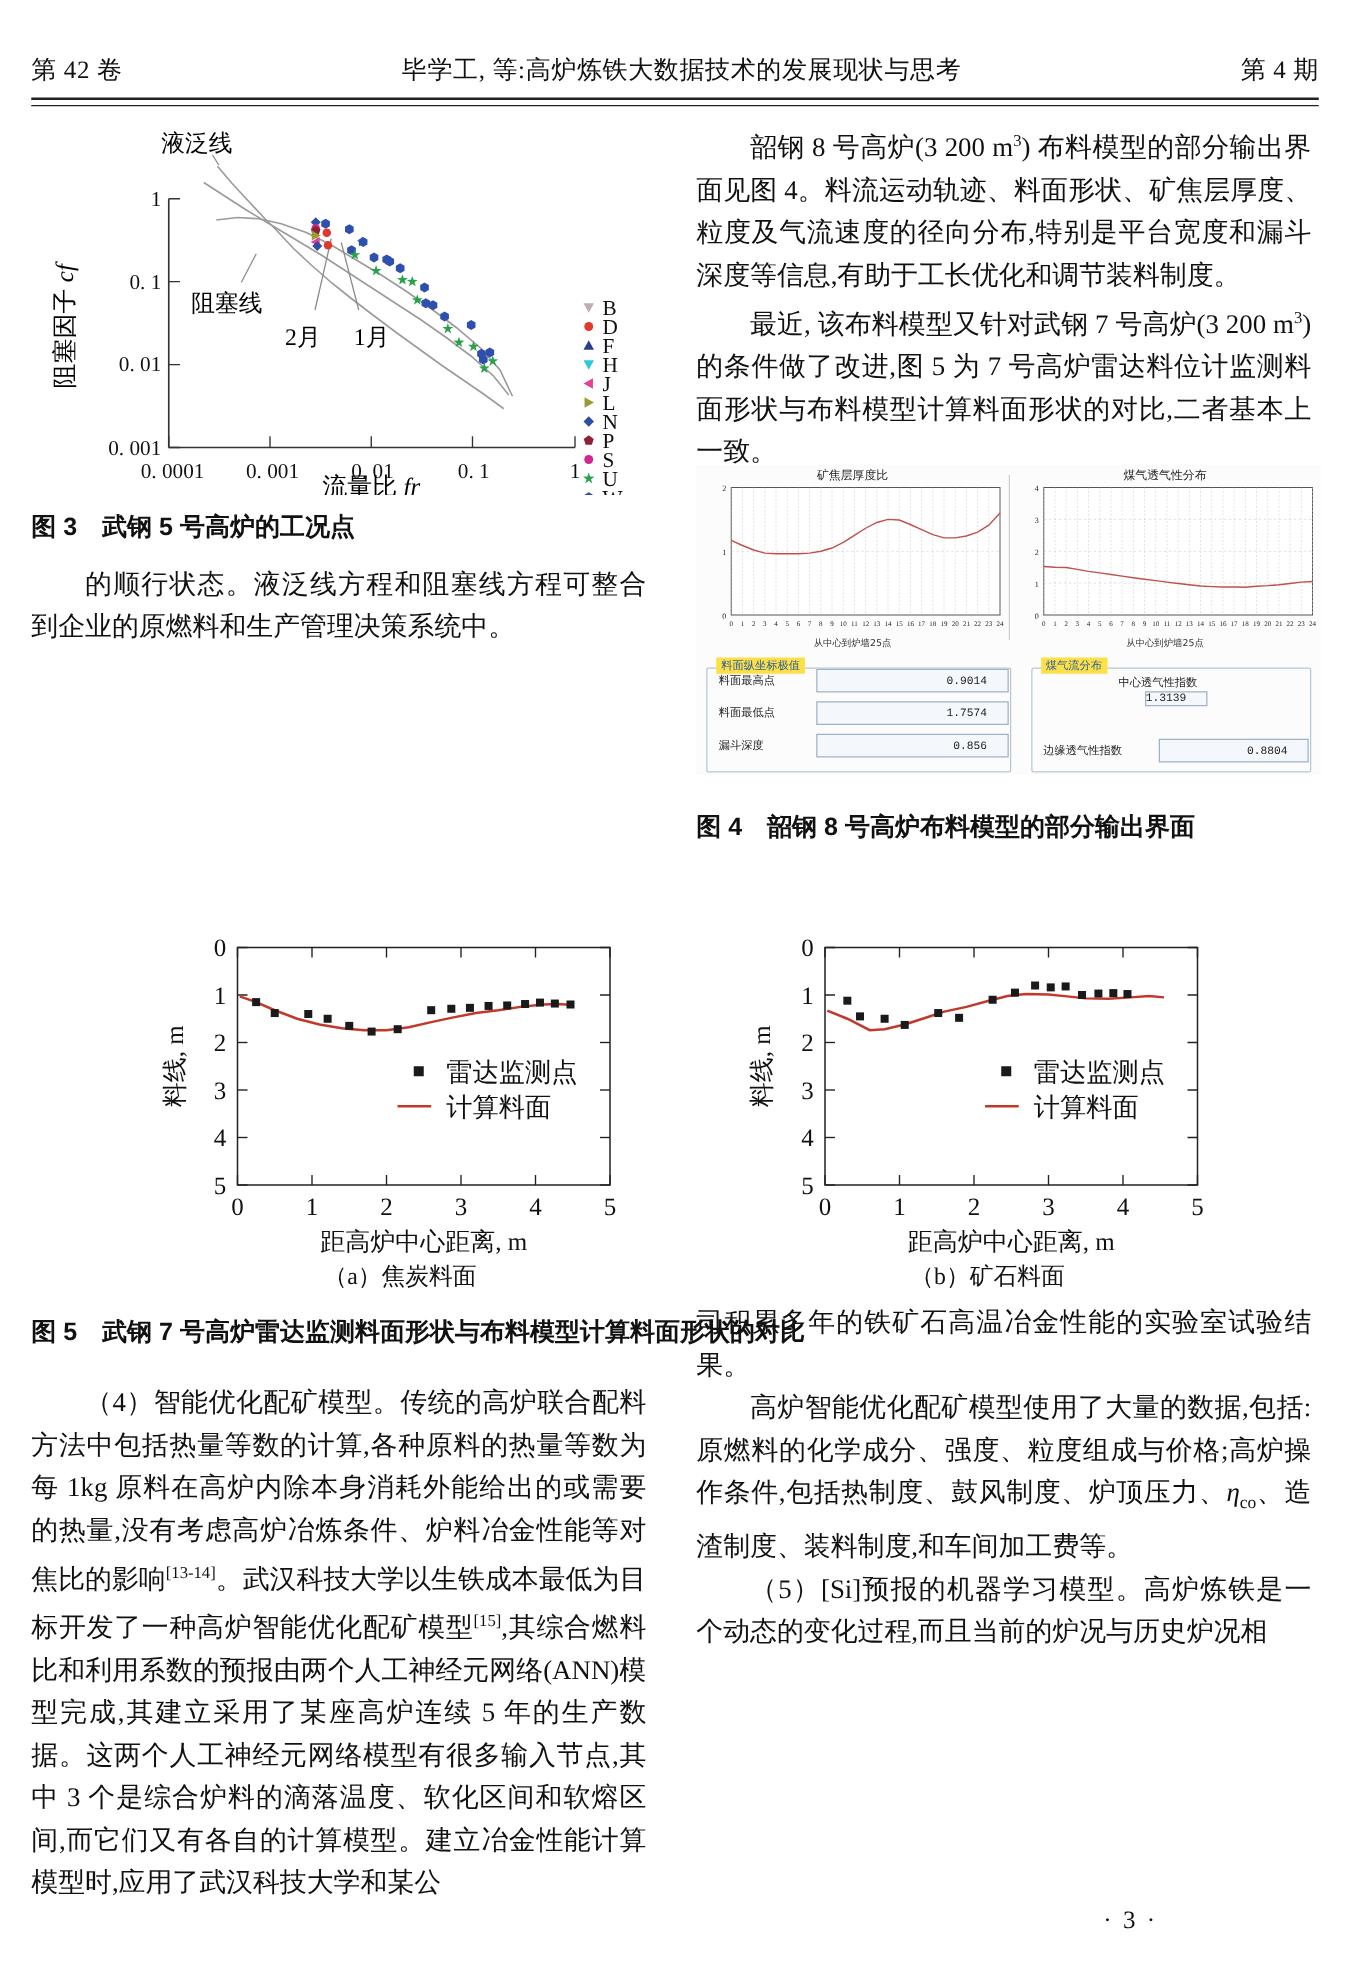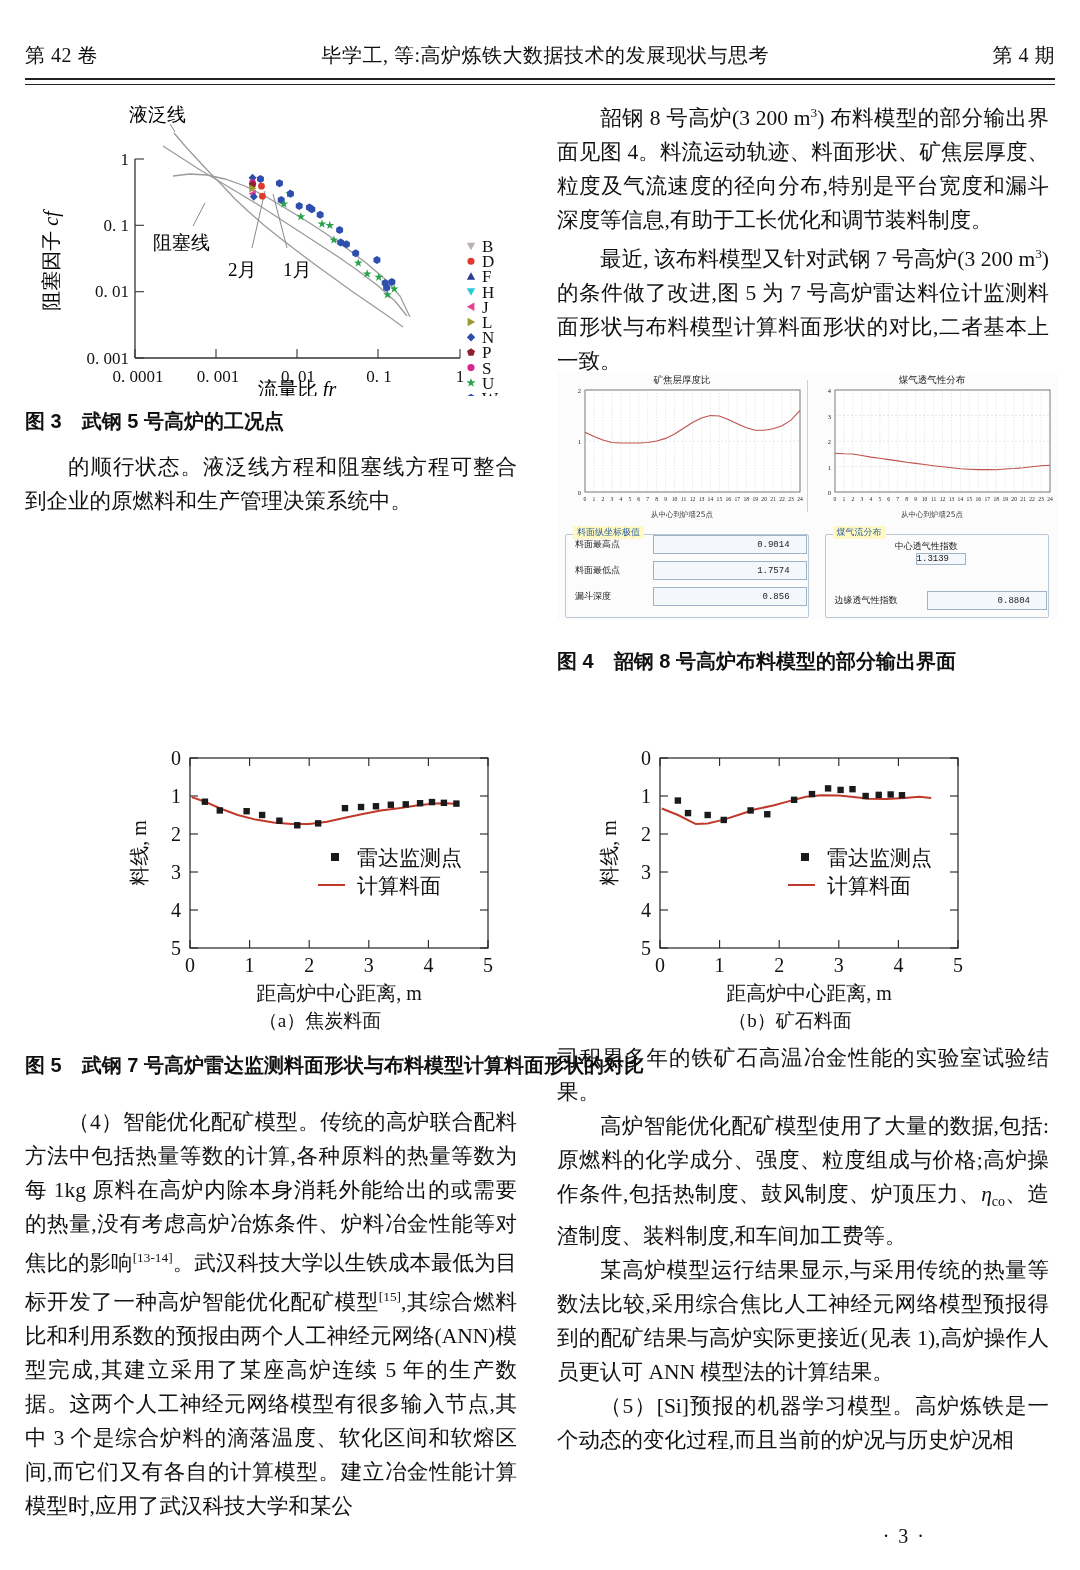--- a/index.html
+++ b/index.html
@@ -62,21 +62,21 @@
   .divider-v{position:absolute;left:250px;top:8px;width:1px;height:132px;background:#cfcfcf;}
   .panels{position:absolute;left:0;top:150px;width:500px;height:98px;display:flex;}
   .panel{position:relative;margin:2px 4px;padding:4px 6px 2px 6px;}
   .panelA{width:250px;}
   .panelB{width:230px;}
   .gbox{
     position:absolute;left:4px;top:10px;right:4px;bottom:0;
     border:1px solid #b9c6d4;border-top-color:#b9c6d4;border-radius:2px;
   }
   .gtitle{
-    position:absolute;left:12px;top:2px;background:#fef9c3;padding:0 4px;
+    position:absolute;left:12px;top:2px;background:#fde047;padding:0 4px;
     font-size:9px;color:#2e5f9e;z-index:2;text-align:right;
   }
   .frow{position:relative;z-index:2;display:flex;align-items:center;margin:7px 0 0 8px;}
   .flabel{font-size:9px;color:#222;width:78px;}
   .fbox{
     flex:1;height:17px;border:1px solid #9fb3c8;background:#f4f7fb;
     display:flex;align-items:center;justify-content:flex-end;
     padding-right:16px;font-size:9px;color:#222;
     font-family:Liberation Mono, monospace;
   }
@@ -544,18 +544,17 @@
   <div id="cap5b" class="sub-cap">（b）矿石料面</div>
   <div id="fig5-cap" class="fig-cap">图 5　武钢 7 号高炉雷达监测料面形状与布料模型计算料面形状的对比</div>
 
   <div class="col colL" id="textL" style="top:1105px;">
     <p class="body">（4）智能优化配矿模型。传统的高炉联合配料方法中包括热量等数的计算,各种原料的热量等数为每 1kg 原料在高炉内除本身消耗外能给出的或需要的热量,没有考虑高炉冶炼条件、炉料冶金性能等对焦比的影响<sup>[13-14]</sup>。武汉科技大学以生铁成本最低为目标开发了一种高炉智能优化配矿模型<sup>[15]</sup>,其综合燃料比和利用系数的预报由两个人工神经元网络(ANN)模型完成,其建立采用了某座高炉连续 5 年的生产数据。这两个人工神经元网络模型有很多输入节点,其中 3 个是综合炉料的滴落温度、软化区间和软熔区间,而它们又有各自的计算模型。建立冶金性能计算模型时,应用了武汉科技大学和某公</p>
   </div>
 
   <div class="col colR" id="textR" style="top:1041px;">
     <p class="body noind">司积累多年的铁矿石高温冶金性能的实验室试验结果。</p>
     <p class="body">高炉智能优化配矿模型使用了大量的数据,包括:原燃料的化学成分、强度、粒度组成与价格;高炉操作条件,包括热制度、鼓风制度、炉顶压力、<i>η</i><sub style="font-size:.65em;">co</sub>、造渣制度、装料制度,和车间加工费等。</p>
-    <p class="body">某高炉模型运行结果显示,与采用传统的热量等数法比较,采用综合焦比人工神经元网络模型预报得到的配矿结果与高炉实际更接近(见表 1),高炉操作人员更认可 ANN 模型法的计算结果。</p>
     <p class="body">（5）[Si]预报的机器学习模型。高炉炼铁是一个动态的变化过程,而且当前的炉况与历史炉况相</p>
   </div>
 
   <div class="pagenum">· 3 ·</div>
 </div>
 
 </body></html>

